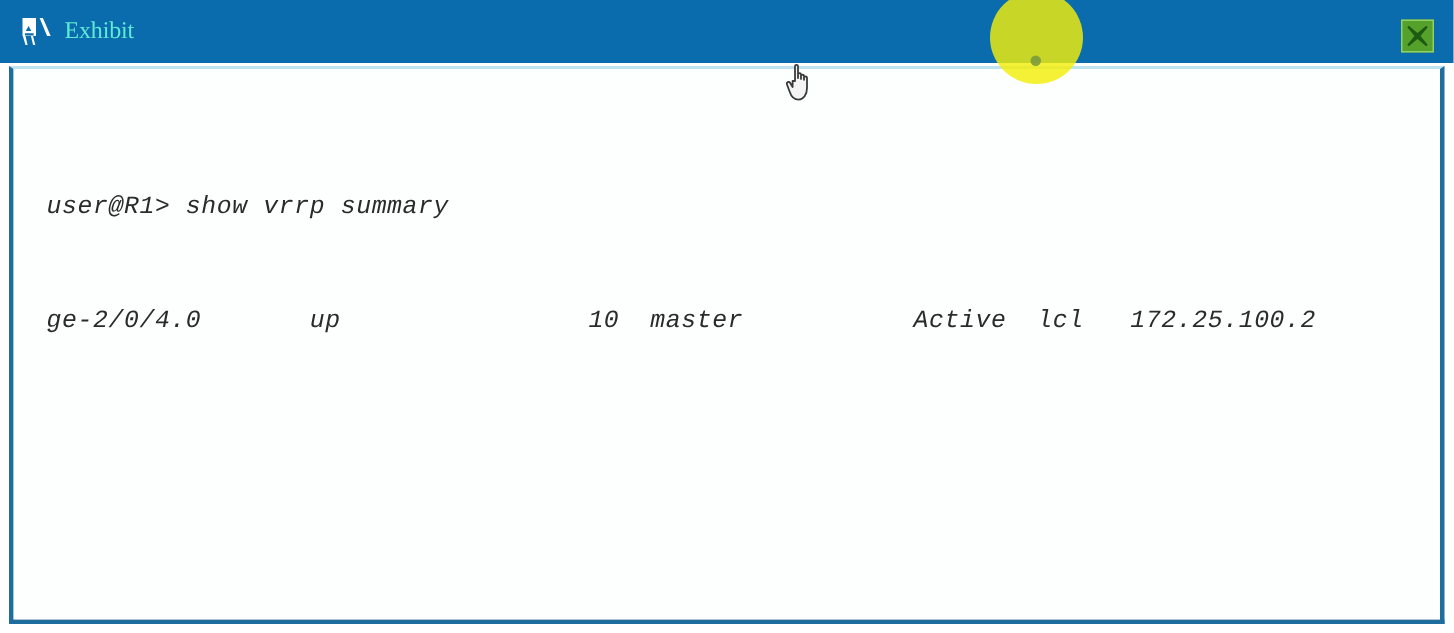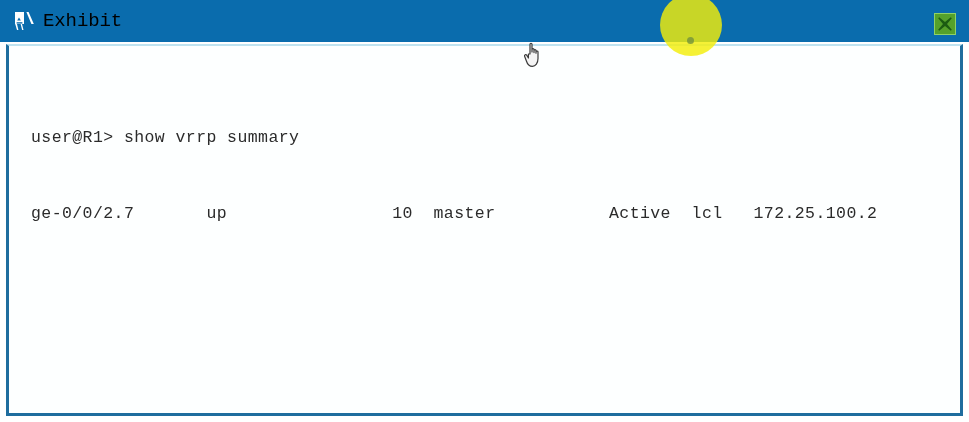--- a/index.html
+++ b/index.html
@@ -40,23 +40,23 @@
     align-items: center;
     margin-left: 14px;
   }
   .exhibit-icon {
     width: 22px;
     height: 20px;
     display: block;
     flex: 0 0 auto;
   }
   .title-text {
-    color: #000000;
-    font-size: 19px;
-    font-family: Liberation Mono, monospace;
+    color: #5eead4;
+    font-size: 16px;
+    font-family: Liberation Serif, serif;
     margin-left: 7px;
     letter-spacing: -0.1px;
     white-space: nowrap;
   }
 
   .close-button {
     position: absolute;
     right: 13px;
     top: 13px;
     width: 22px;
@@ -76,20 +76,21 @@
     position: absolute;
     left: 6px;
     top: 44px;
     width: 957px;
     height: 372px;
     box-sizing: border-box;
     border: 3px solid #1f6d9e;
     border-top: 2px solid #bfe3f0;
     background: #ffffff;
     overflow: hidden;
+    font-style: italic;
   }
   .content-inner {
     position: absolute;
     left: 0;
     top: 0;
     right: 0;
     bottom: 0;
     background: #fdffff;
     overflow: hidden;
   }
@@ -163,21 +164,21 @@
         </svg>
       </span>
     </div>
   </div>
 
   <div class="content-frame">
     <div class="content-inner">
 
       <div class="terminal">
         <span class="term-line">user@R1&gt; show vrrp summary</span>
-        <span class="term-line">ge-0/0/2.7       up                10  master           Active  lcl   172.25.100.2</span>
+        <span class="term-line">ge-2/0/4.0       up                10  master           Active  lcl   172.25.100.2</span>
         
         
         
         
         
       </div>
 
     </div>
   </div>
 

